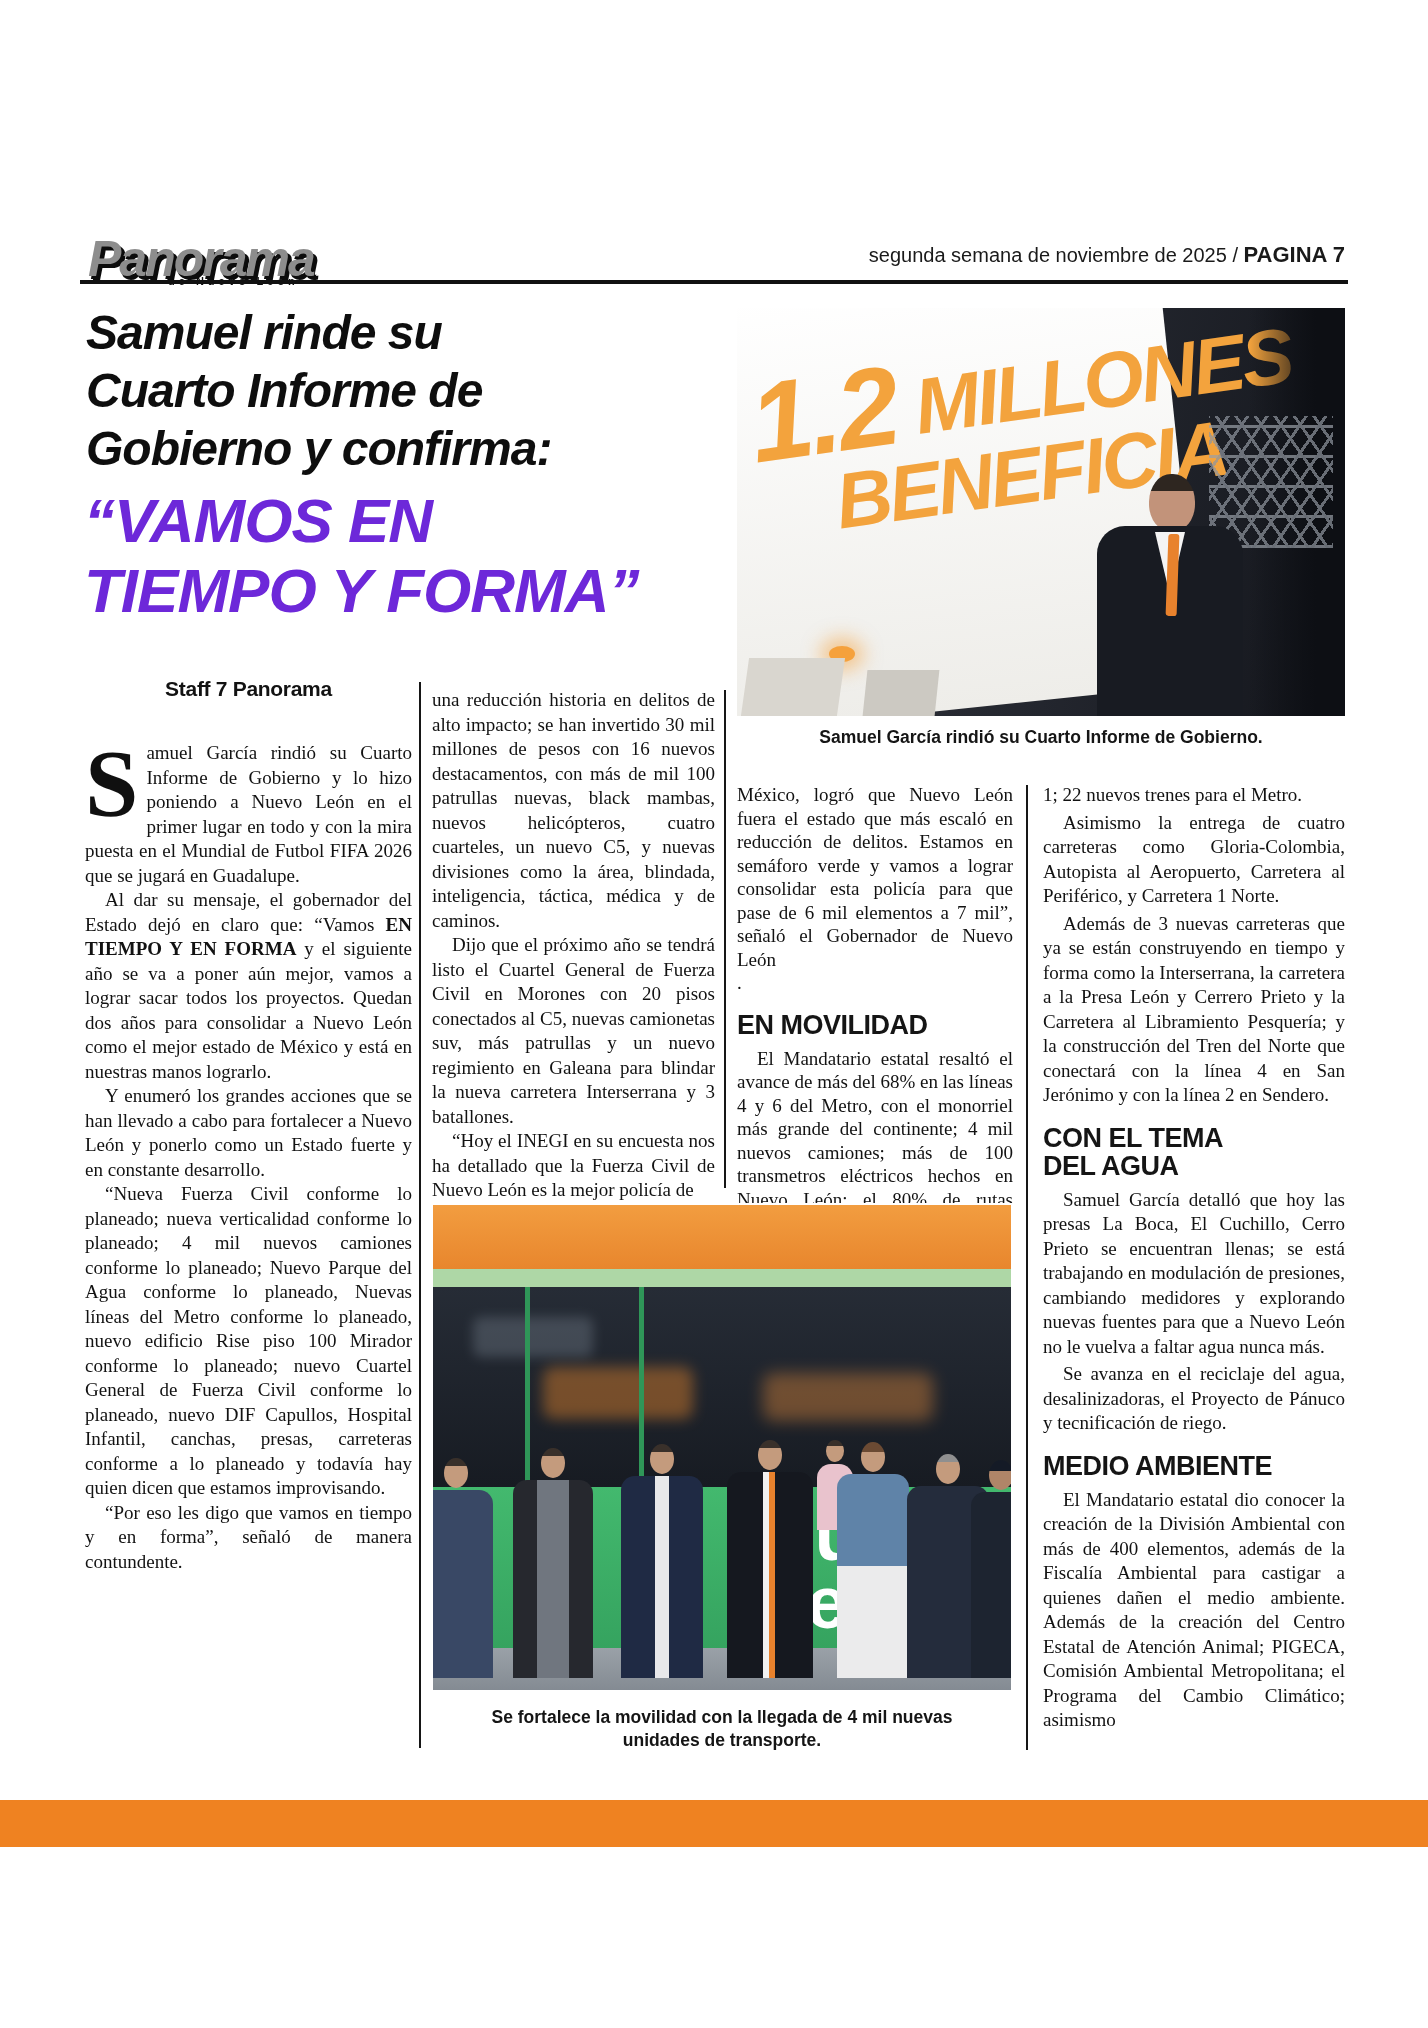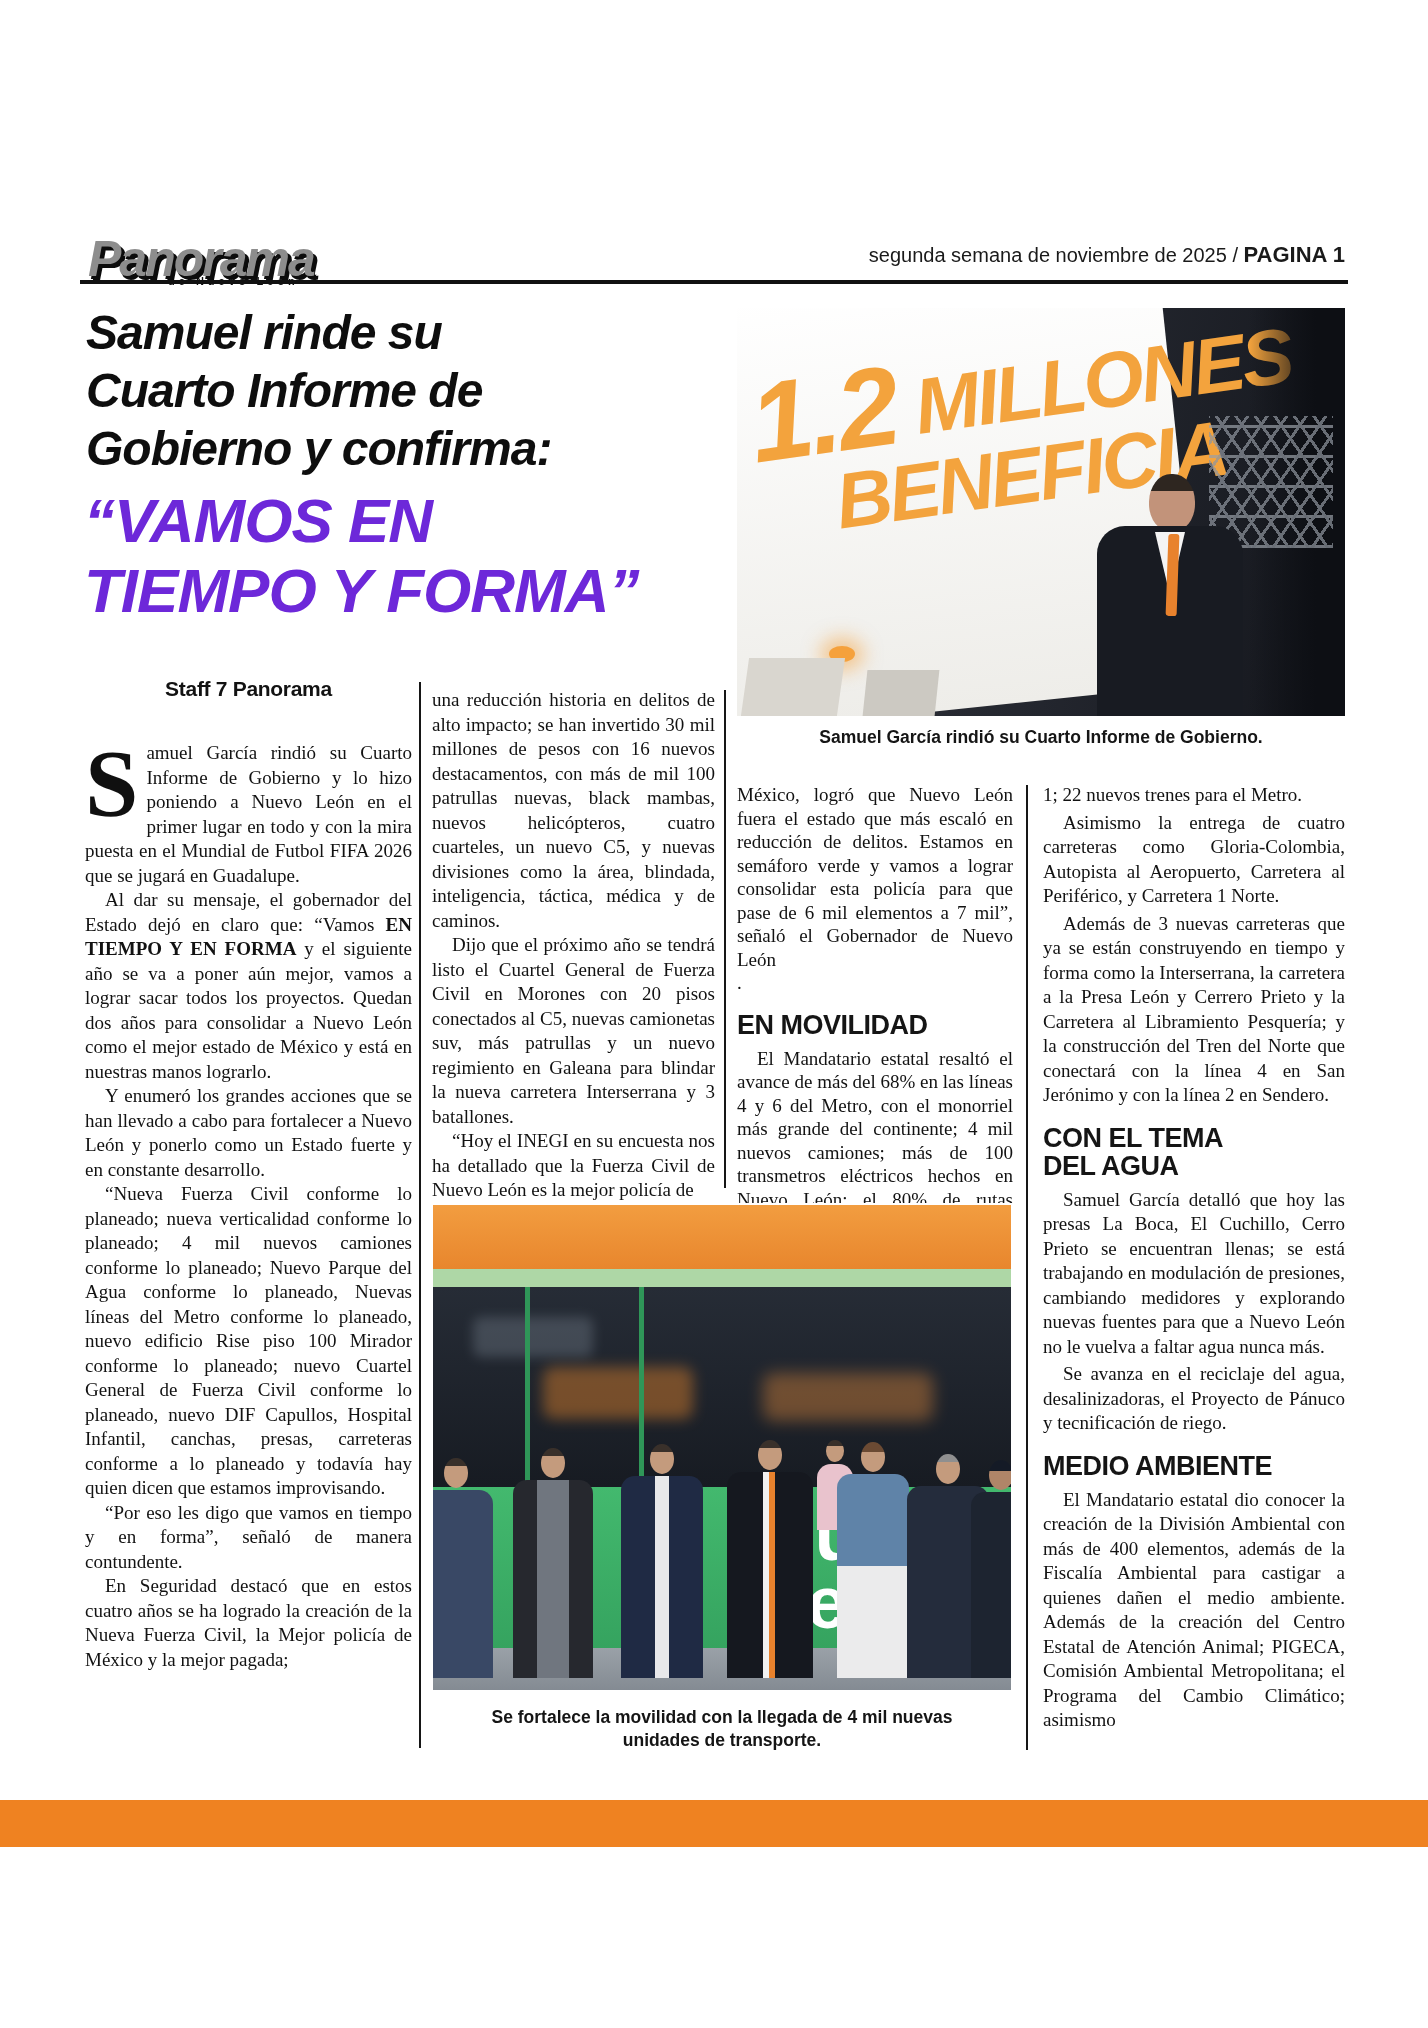--- a/index.html
+++ b/index.html
@@ -88,21 +88,21 @@
 
   .orange-bar{left:0;top:1800px;width:1428px;height:47px;background:#ef8221;}
 </style>
 </head>
 <body>
 
 <div class="abs logo">Panorama</div>
 <div class="abs logo-sub">de Nuevo León</div>
 <div class="abs dateline">
   <span>segunda semana de noviembre de 2025 /</span>
-  <b>PAGINA 1</b>
+  <b>PAGINA 7</b>
 </div>
 <div class="abs head-rule"></div>
 
 <div class="abs kicker">
   <div>Samuel rinde su</div>
   <div>Cuarto Informe de</div>
   <div>Gobierno y confirma:</div>
 </div>
 <div class="abs quote">
   <div>“VAMOS EN</div>
@@ -133,21 +133,20 @@
 <div class="abs vrule rule-b"></div>
 <div class="abs vrule rule-c"></div>
 
 <div class="abs bodycol col1">
   <div class="byline">Staff 7 Panorama</div>
   <p><span class="dropcap">S</span><span>amuel García rindió su Cuarto Informe de Gobierno y lo hizo poniendo a Nuevo León en el primer lugar en todo y con la mira puesta en el Mundial de Futbol FIFA 2026 que se jugará en Guadalupe.</span></p>
   <p class="ind"><span>Al dar su mensaje, el gobernador del Estado dejó en claro que: “Vamos </span><b>EN TIEMPO Y EN FORMA</b><span> y el siguiente año se va a poner aún mejor, vamos a lograr sacar todos los proyectos. Quedan dos años para consolidar a Nuevo León como el mejor estado de México y está en nuestras manos lograrlo.</span></p>
   <p class="ind">Y enumeró los grandes acciones que se han llevado a cabo para fortalecer a Nuevo León y ponerlo como un Estado fuerte y en constante desarrollo.</p>
   <p class="ind">“Nueva Fuerza Civil conforme lo planeado; nueva verticalidad conforme lo planeado; 4 mil nuevos camiones conforme lo planeado; Nuevo Parque del Agua conforme lo planeado, Nuevas líneas del Metro conforme lo planeado, nuevo edificio Rise piso 100 Mirador conforme lo planeado; nuevo Cuartel General de Fuerza Civil conforme lo planeado, nuevo DIF Capullos, Hospital Infantil, canchas, presas, carreteras conforme a lo planeado y todavía hay quien dicen que estamos improvisando.</p>
   <p class="ind">“Por eso les digo que vamos en tiempo y en forma”, señaló de manera contundente.</p>
-  <p class="ind">En Seguridad destacó que en estos cuatro años se ha logrado la creación de la Nueva Fuerza Civil, la Mejor policía de México y la mejor pagada;</p>
 </div>
 
 <div class="abs bodycol col2">
   <p>una reducción historia en delitos de alto impacto; se han invertido 30 mil millones de pesos con 16 nuevos destacamentos, con más de mil 100 patrullas nuevas, black mambas, nuevos helicópteros, cuatro cuarteles, un nuevo C5, y nuevas divisiones como la área, blindada, inteligencia, táctica, médica y de caminos.</p>
   <p class="ind">Dijo que el próximo año se tendrá listo el Cuartel General de Fuerza Civil en Morones con 20 pisos conectados al C5, nuevas camionetas suv, más patrullas y un nuevo regimiento en Galeana para blindar la nueva carretera Interserrana y 3 batallones.</p>
   <p class="ind">“Hoy el INEGI en su encuesta nos ha detallado que la Fuerza Civil de Nuevo León es la mejor policía de</p>
 </div>
 
 <div class="abs bodycol col3">
   <p>México, logró que Nuevo León fuera el estado que más escaló en reducción de delitos. Estamos en semáforo verde y vamos a lograr consolidar esta policía para que pase de 6 mil elementos a 7 mil”, señaló el Gobernador de Nuevo León</p>

